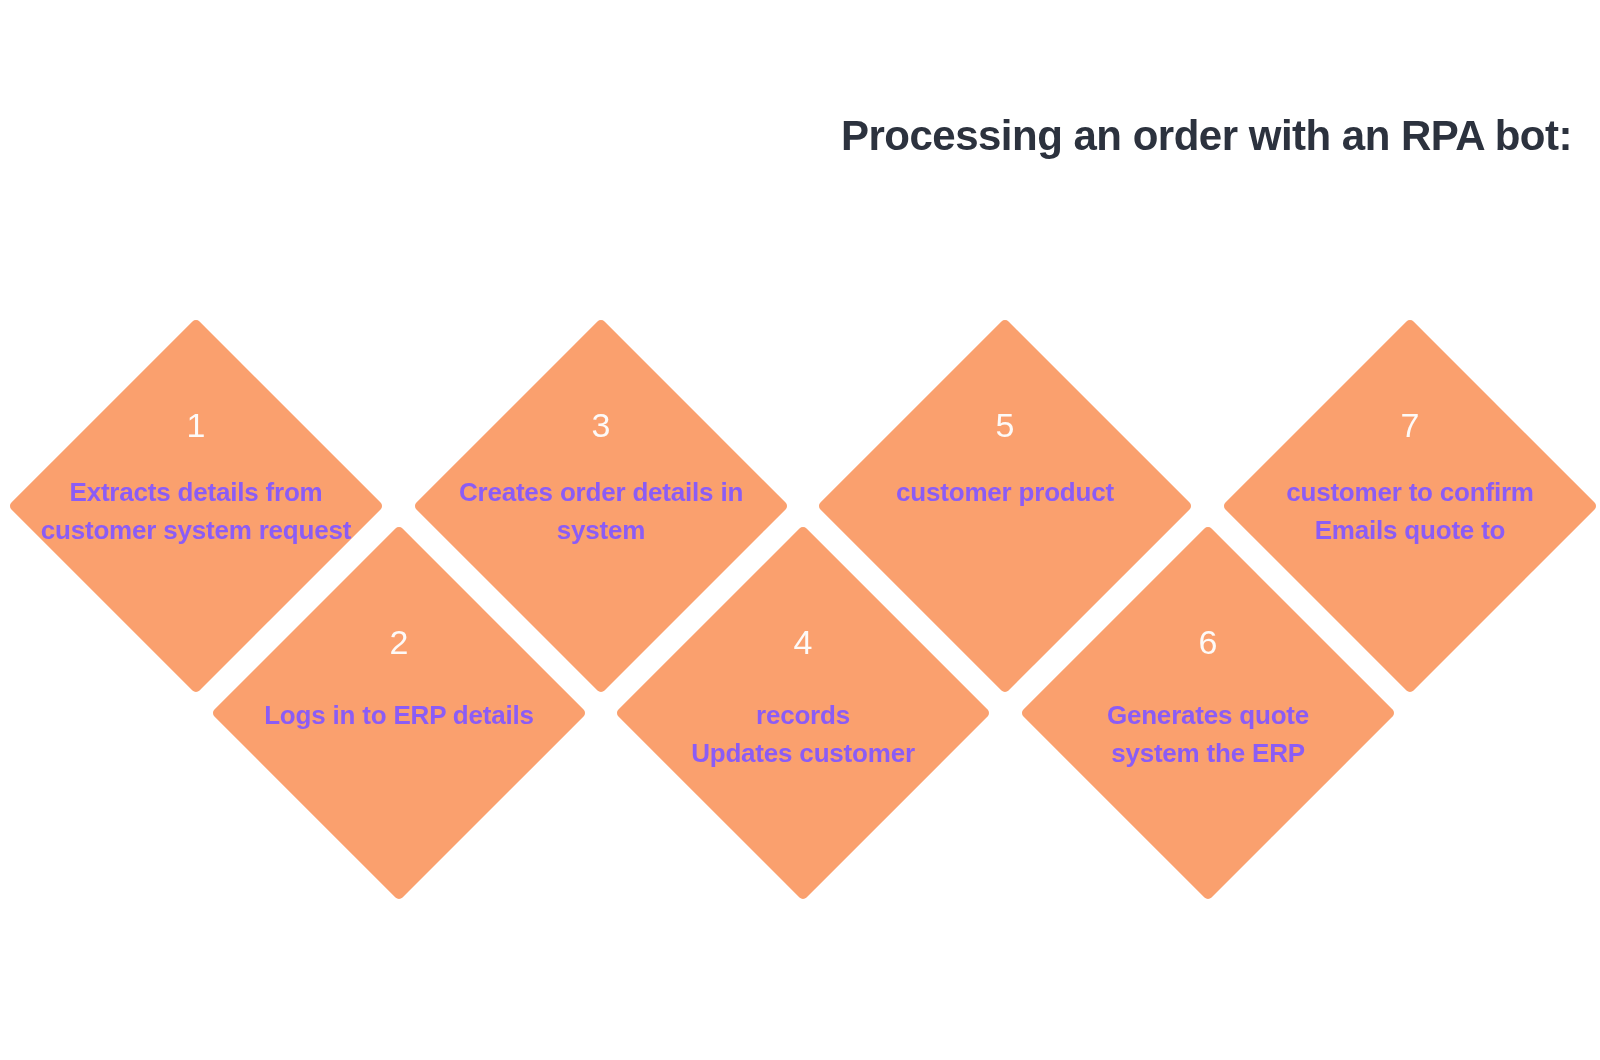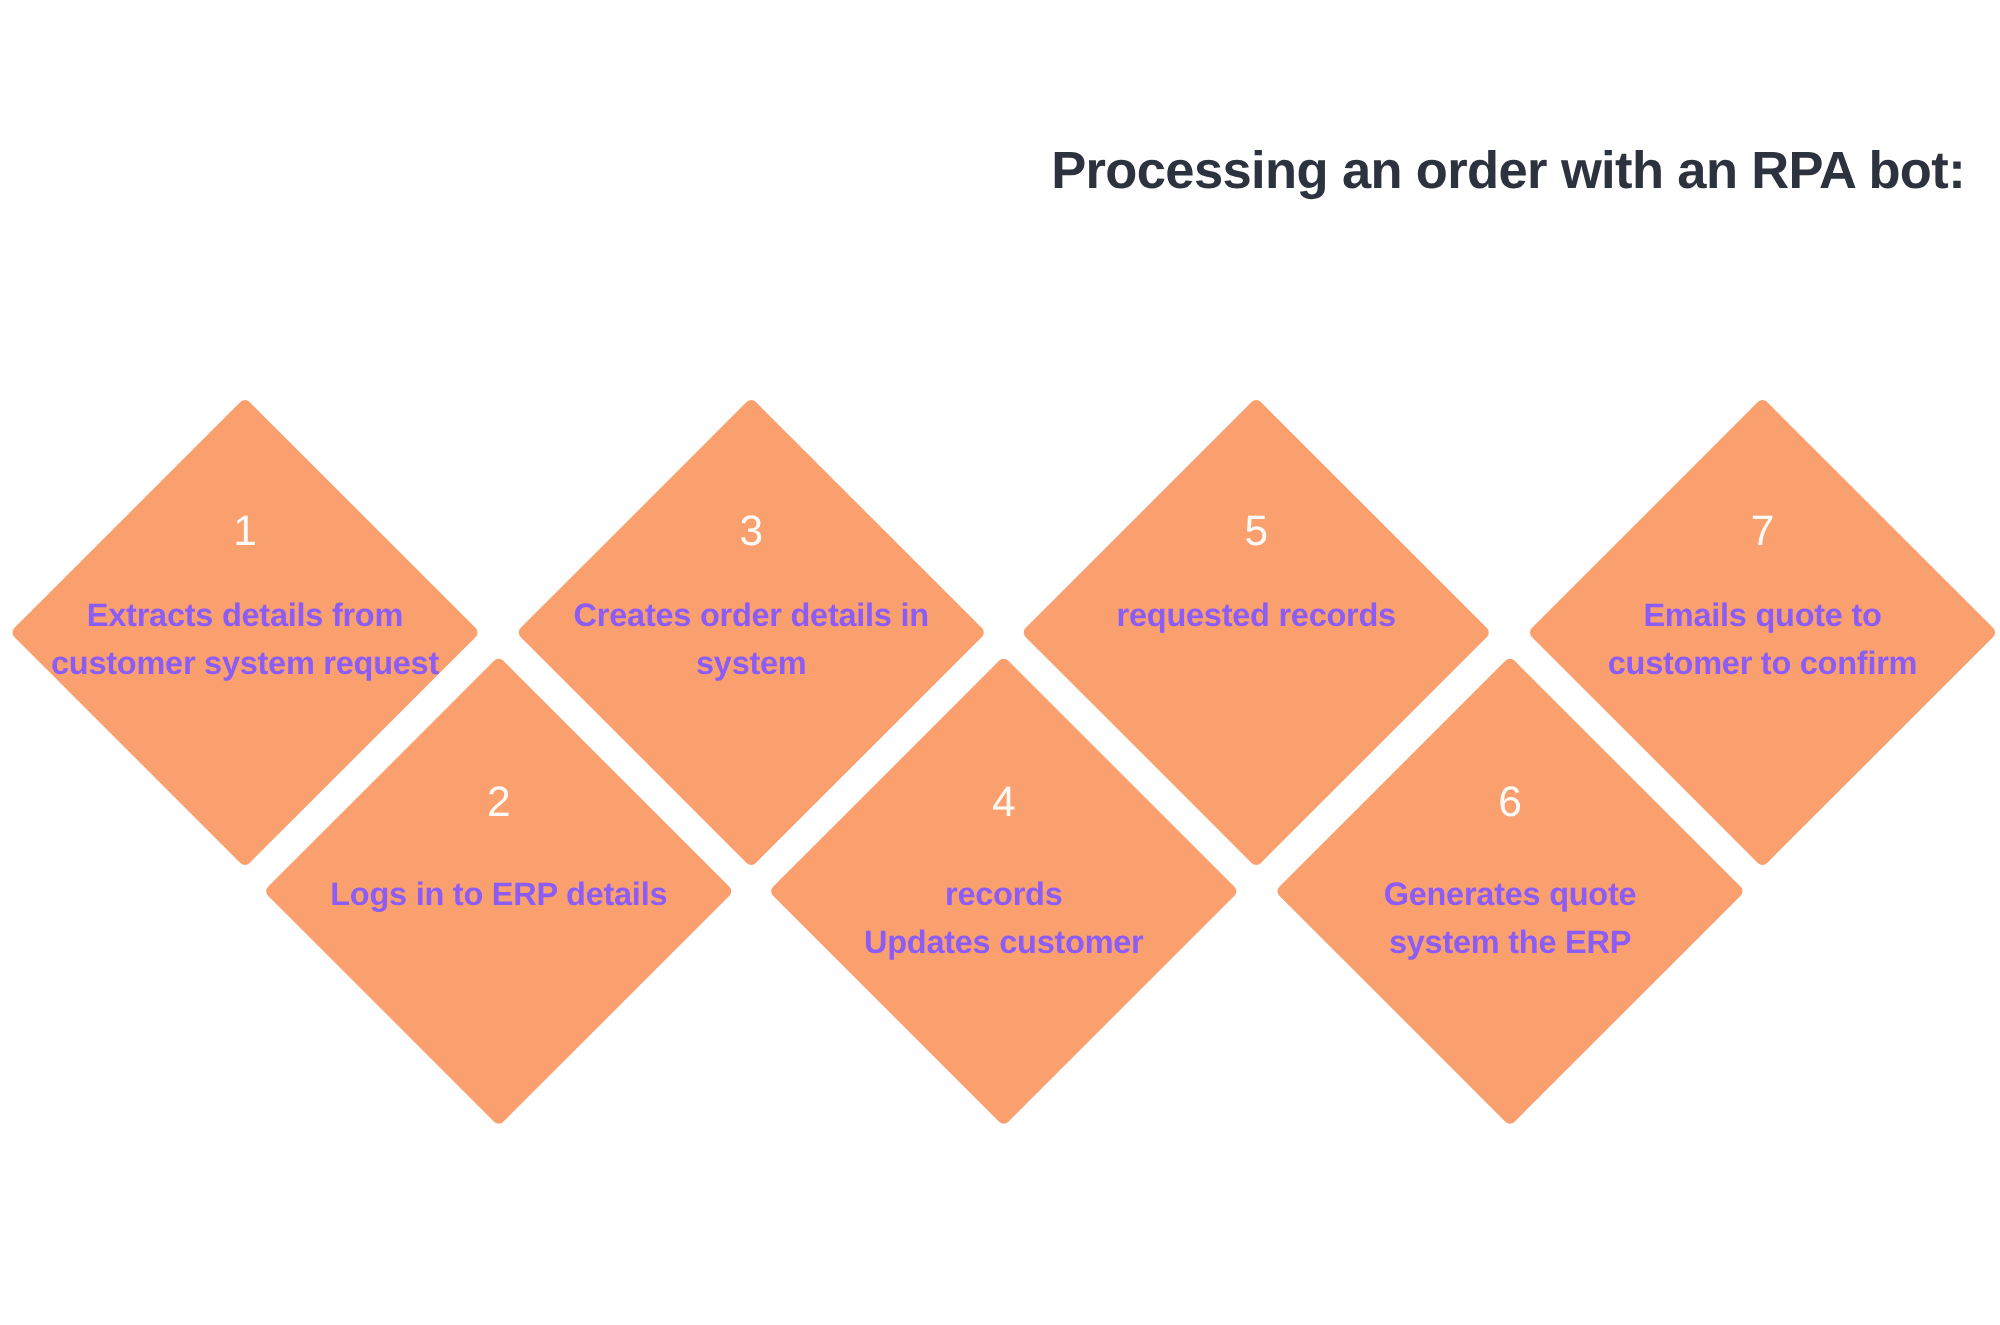--- a/index.html
+++ b/index.html
@@ -123,21 +123,21 @@
         <div></div>
       </div>
     </div>
   </div>
 
   <div class="diamond" style="left:817px; top:318px;">
     <div class="shape"></div>
     <div class="content">
       <div class="num">5</div>
       <div class="lines">
-        <div>requested records</div>
+        <div>customer product</div>
         <div></div>
       </div>
     </div>
   </div>
 
   <div class="diamond low" style="left:1020px; top:525px;">
     <div class="shape"></div>
     <div class="content">
       <div class="num">6</div>
       <div class="lines">
@@ -146,19 +146,19 @@
         <div></div>
       </div>
     </div>
   </div>
 
   <div class="diamond" style="left:1222px; top:318px;">
     <div class="shape"></div>
     <div class="content">
       <div class="num">7</div>
       <div class="lines">
+        <div>customer to confirm</div>
         <div>Emails quote to</div>
-        <div>customer to confirm</div>
       </div>
     </div>
   </div>
 
 </div>
 
 </body></html>

